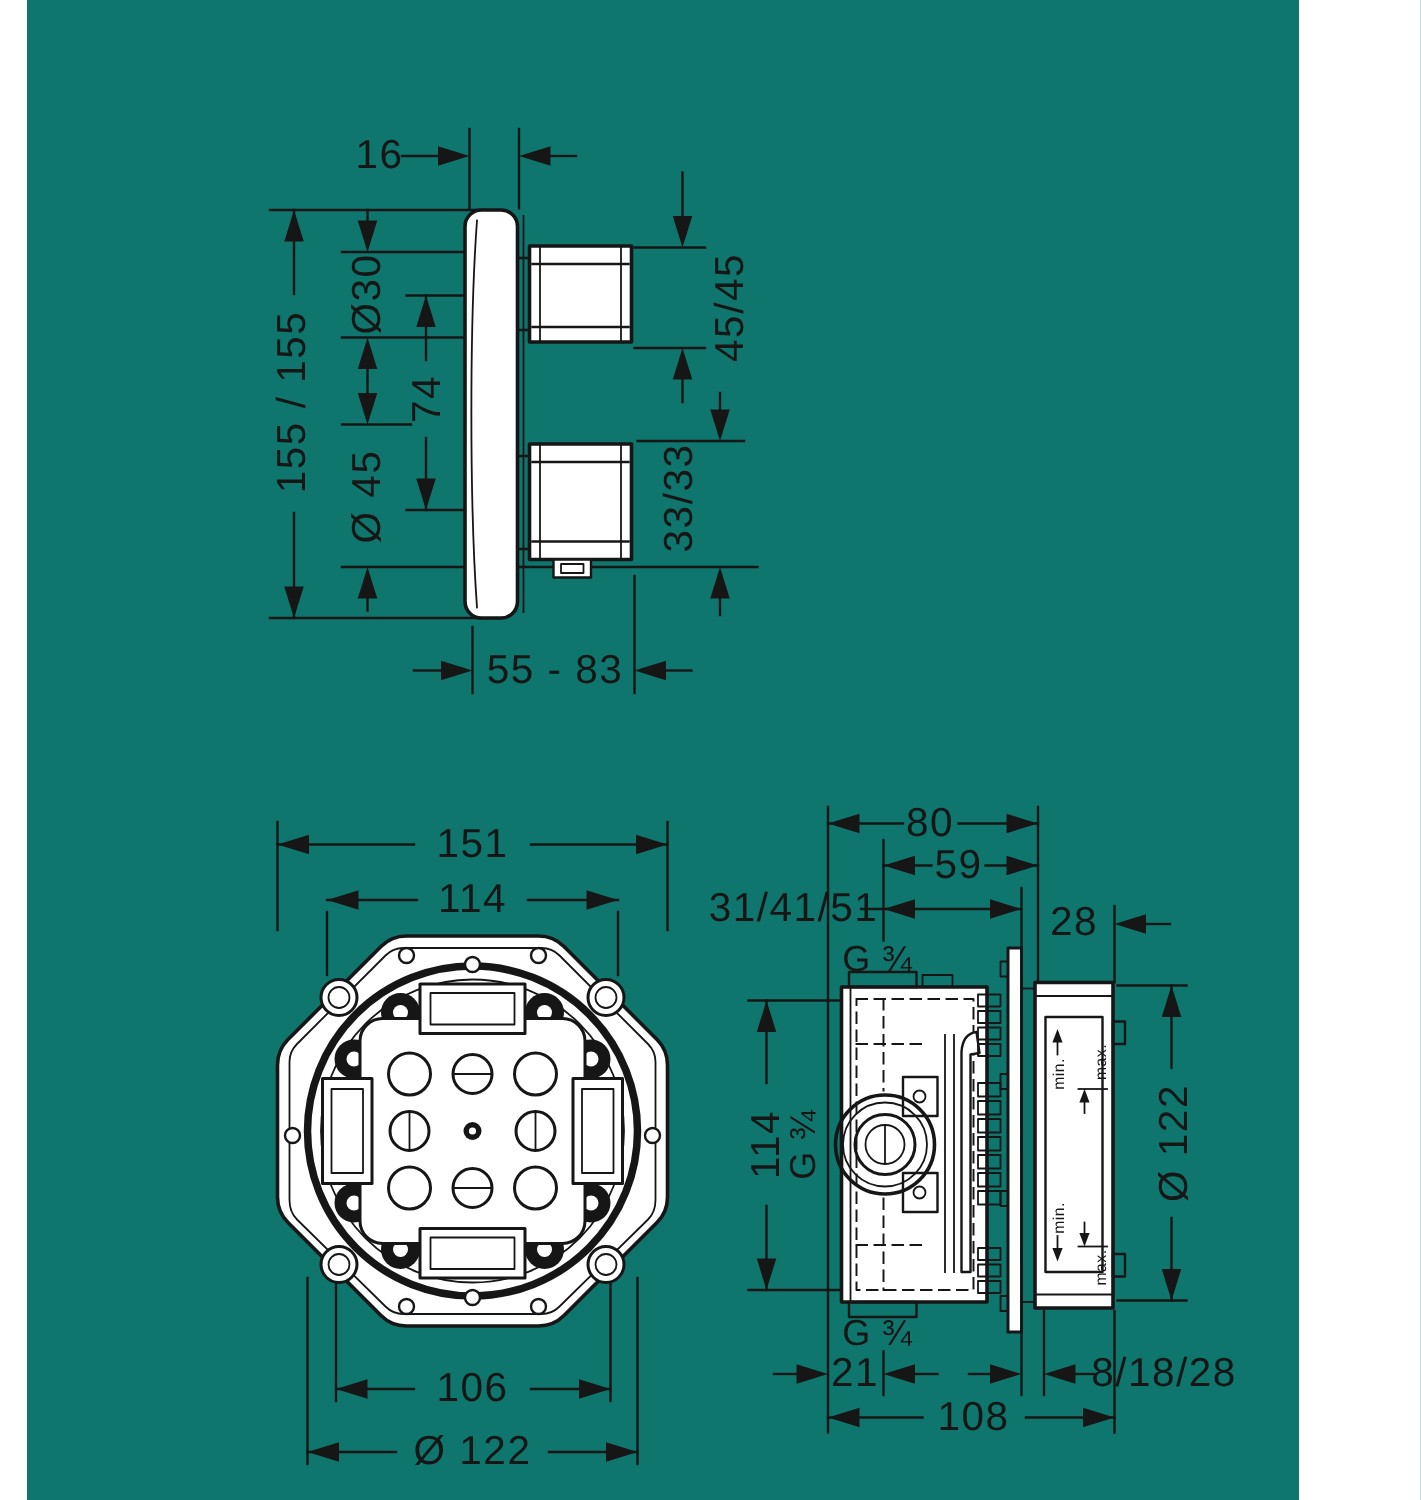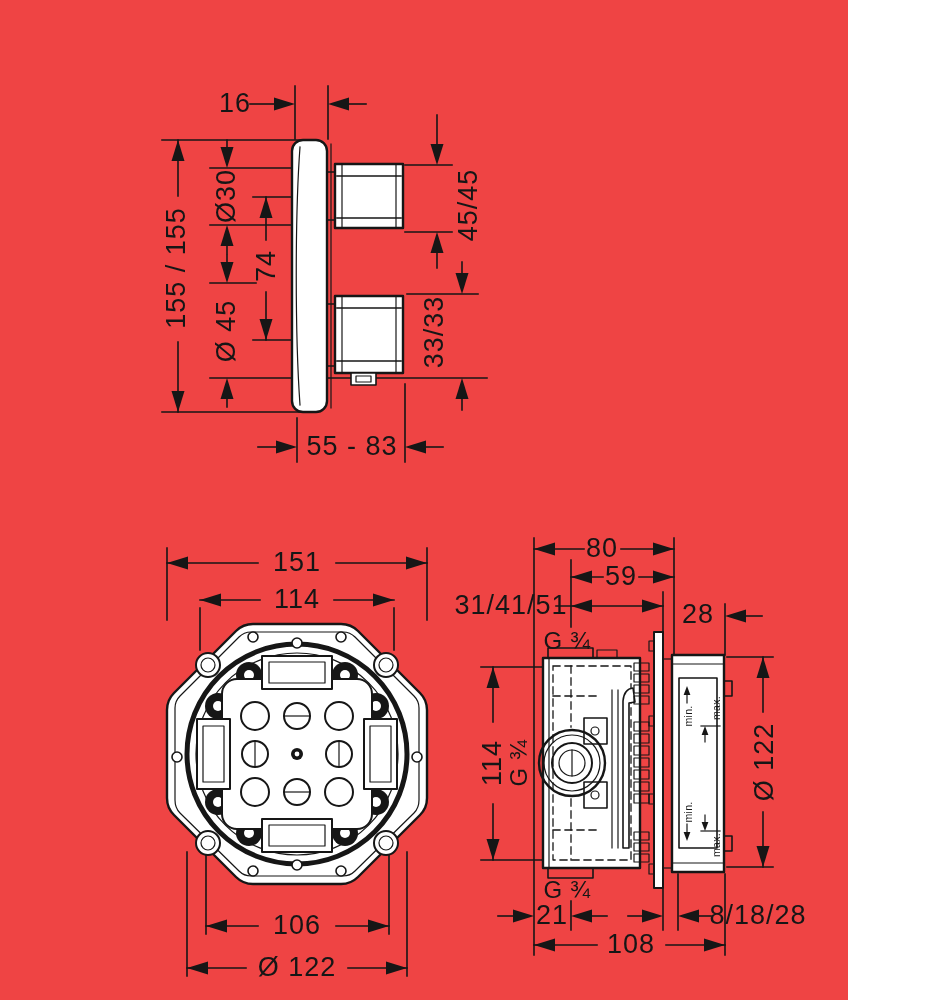--- a/index.html
+++ b/index.html
@@ -1,17 +1,17 @@
 <!DOCTYPE html>
 <html><head>
 <meta charset="utf-8">
 <style>
   html,body{margin:0;padding:0;background:#ffffff;}
-  .stage{position:relative;width:848px;height:1000px;background:#ef4444;overflow:hidden;
-         font-family:"Liberation Sans", sans-serif;}
+  .stage{position:relative;width:848px;height:1000px;background:#0f766e;overflow:hidden;
+         font-family:"Liberation Sans", sans-serif;margin-left:18px;}
   svg{display:block;}
   .ln{fill:none;stroke:#161616;stroke-linecap:square;stroke-linejoin:round;}
   .s24{stroke-width:2.4;}
   .s20{stroke-width:2;}
   .s16{stroke-width:1.6;}
   .s12{stroke-width:1.2;}
   .s50{stroke-width:5;}
   .dash{stroke-dasharray:7 5;stroke-width:1.3;}
   .wf{fill:#ffffff;}
   .bk{fill:#161616;stroke:none;}

